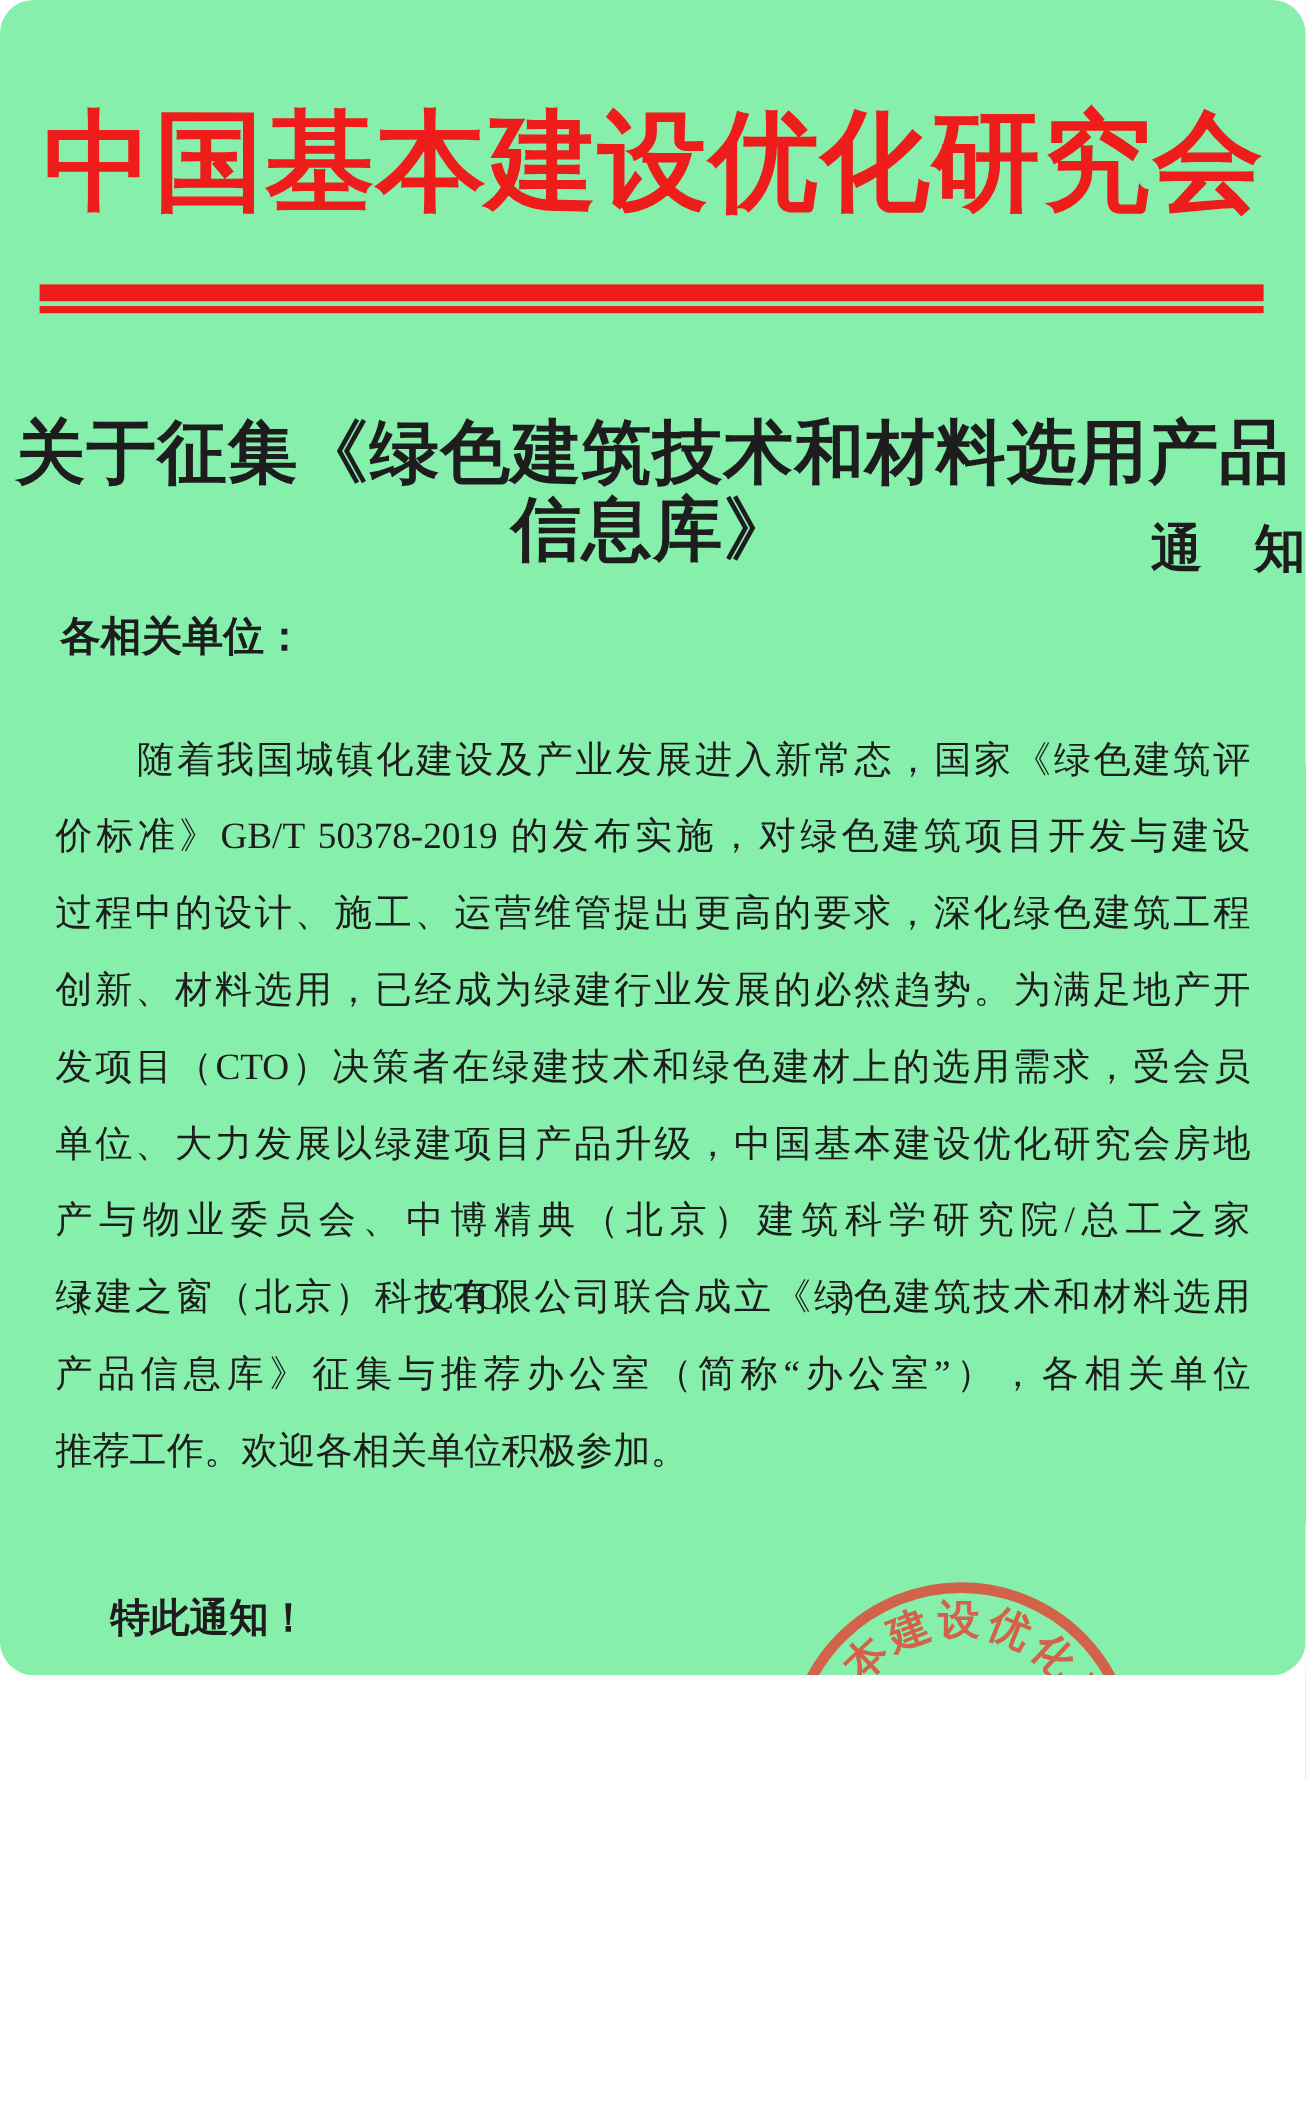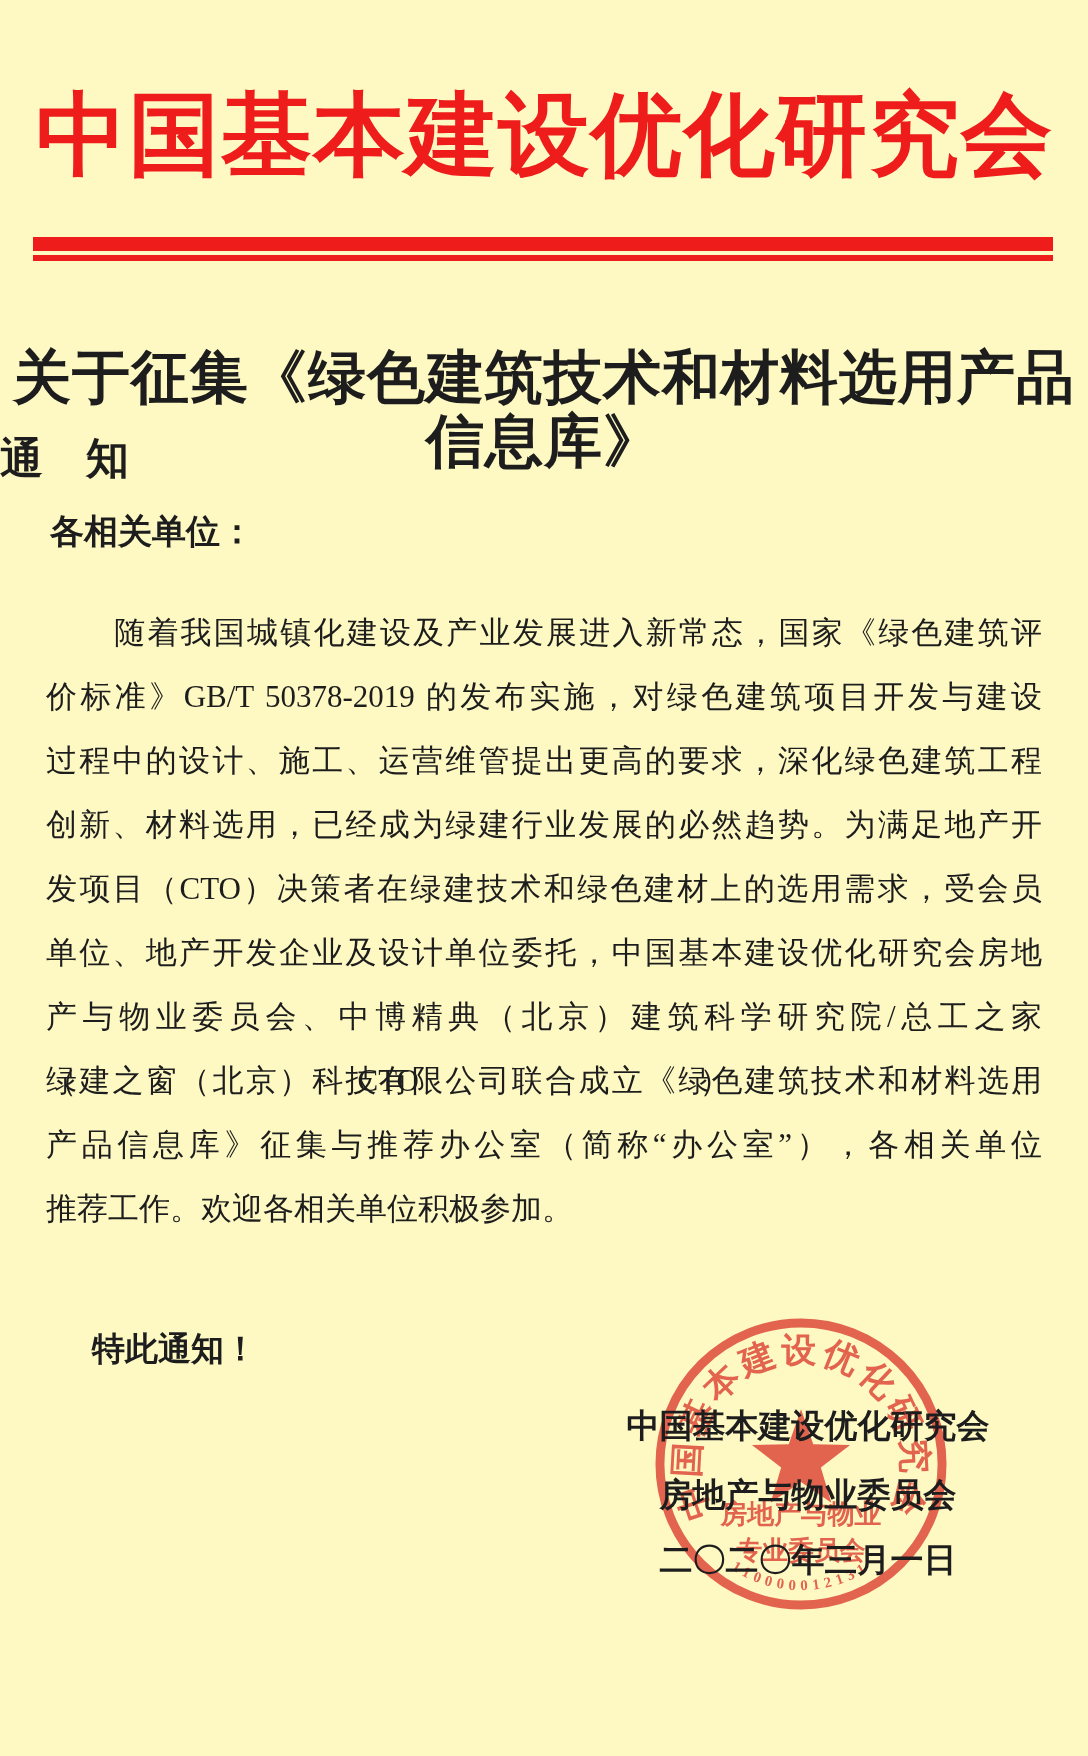--- a/index.html
+++ b/index.html
@@ -3,25 +3,26 @@
 <meta charset="utf-8">
 <style>
   :root{
     --red:#ee1d1b;
     --seal-red:#df4f3e;
     --ink:#1d1d1d;
   }
   html,body{margin:0;padding:0;background:#fff;}
   .page{
     position:relative;
-    width:1088px;height:1756px;
-    background:#fef9c3;
+    width:1088px;height:1396px;
+    background:#86efac;
     overflow:hidden;
     font-family:"Liberation Serif","DejaVu Serif",serif;
     color:var(--ink);
+    border-radius:28px;
   }
   
   .letterhead{
     position:absolute;left:36px;right:36px;top:82px;
     margin:0;
     font-size:91px;font-weight:bold;line-height:1.18;
     color:var(--red);
     text-align:justify;text-align-last:justify;
     white-space:nowrap;
   }
@@ -35,21 +36,21 @@
   }
   
   .doc-title{
     position:absolute;left:0;right:0;top:346px;margin:0;
     text-align:center;
     font-size:58px;font-weight:bold;line-height:1.1;
     letter-spacing:1px;
   }
   .doc-subtitle{
     position:absolute;left:0;right:0;top:435px;margin:0;
-    text-align:left;
+    text-align:right;
     font-size:43px;font-weight:bold;line-height:1.1;
   }
   
   .salutation{
     position:absolute;left:46px;top:508px;margin:4px;
     font-size:34px;font-weight:bold;line-height:1.2;
   }
   .body-text{
     position:absolute;left:46px;right:46px;top:601px;
     font-size:31px;
@@ -98,21 +99,21 @@
   <h2 class="doc-subtitle">通　知</h2>
 
   <p class="salutation">各相关单位：</p>
 
   <div class="body-text" id="body-lines">
       <div class="body-line first">随着我国城镇化建设及产业发展进入新常态，国家《绿色建筑评</div>
       <div class="body-line">价标准》GB/T 50378-2019 的发布实施，对绿色建筑项目开发与建设</div>
       <div class="body-line">过程中的设计、施工、运营维管提出更高的要求，深化绿色建筑工程</div>
       <div class="body-line">创新、材料选用，已经成为绿建行业发展的必然趋势。为满足地产开</div>
       <div class="body-line">发项目（CTO）决策者在绿建技术和绿色建材上的选用需求，受会员</div>
-      <div class="body-line">单位、地产开发企业及设计单位委托，中国基本建设优化研究会房地</div>
+      <div class="body-line">单位、大力发展以绿建项目产品升级，中国基本建设优化研究会房地</div>
       <div class="body-line">产与物业委员会、中博精典（北京）建筑科学研究院/总工之家（CTO）、</div>
       <div class="body-line">绿建之窗（北京）科技有限公司联合成立《绿色建筑技术和材料选用</div>
       <div class="body-line">产品信息库》征集与推荐办公室（简称“办公室”），各相关单位</div>
       <div class="body-line last">推荐工作。欢迎各相关单位积极参加。</div>
     </div>
 
   <p class="closing">特此通知！</p>
 
   <div class="seal">
     <svg viewBox="0 0 300 300" xmlns="http://www.w3.org/2000/svg">

